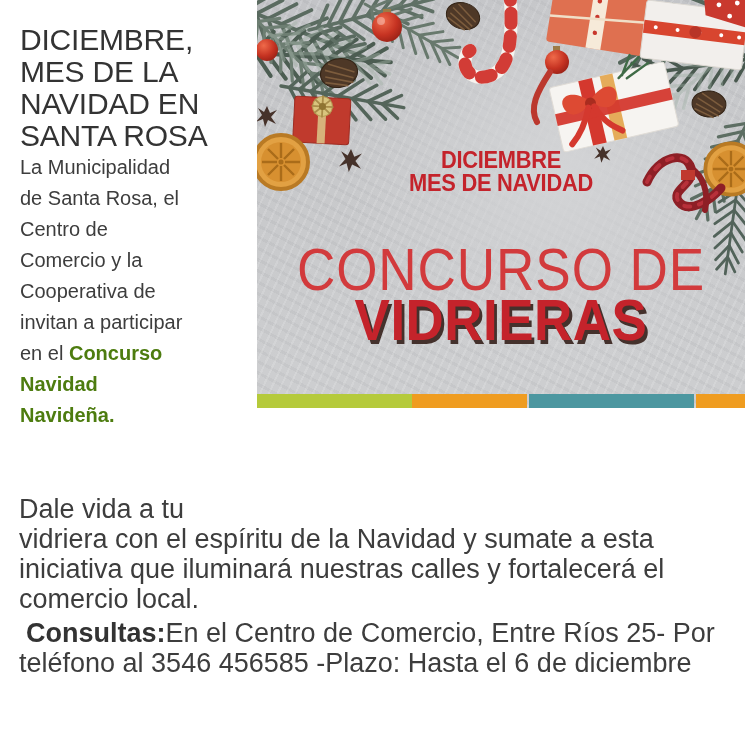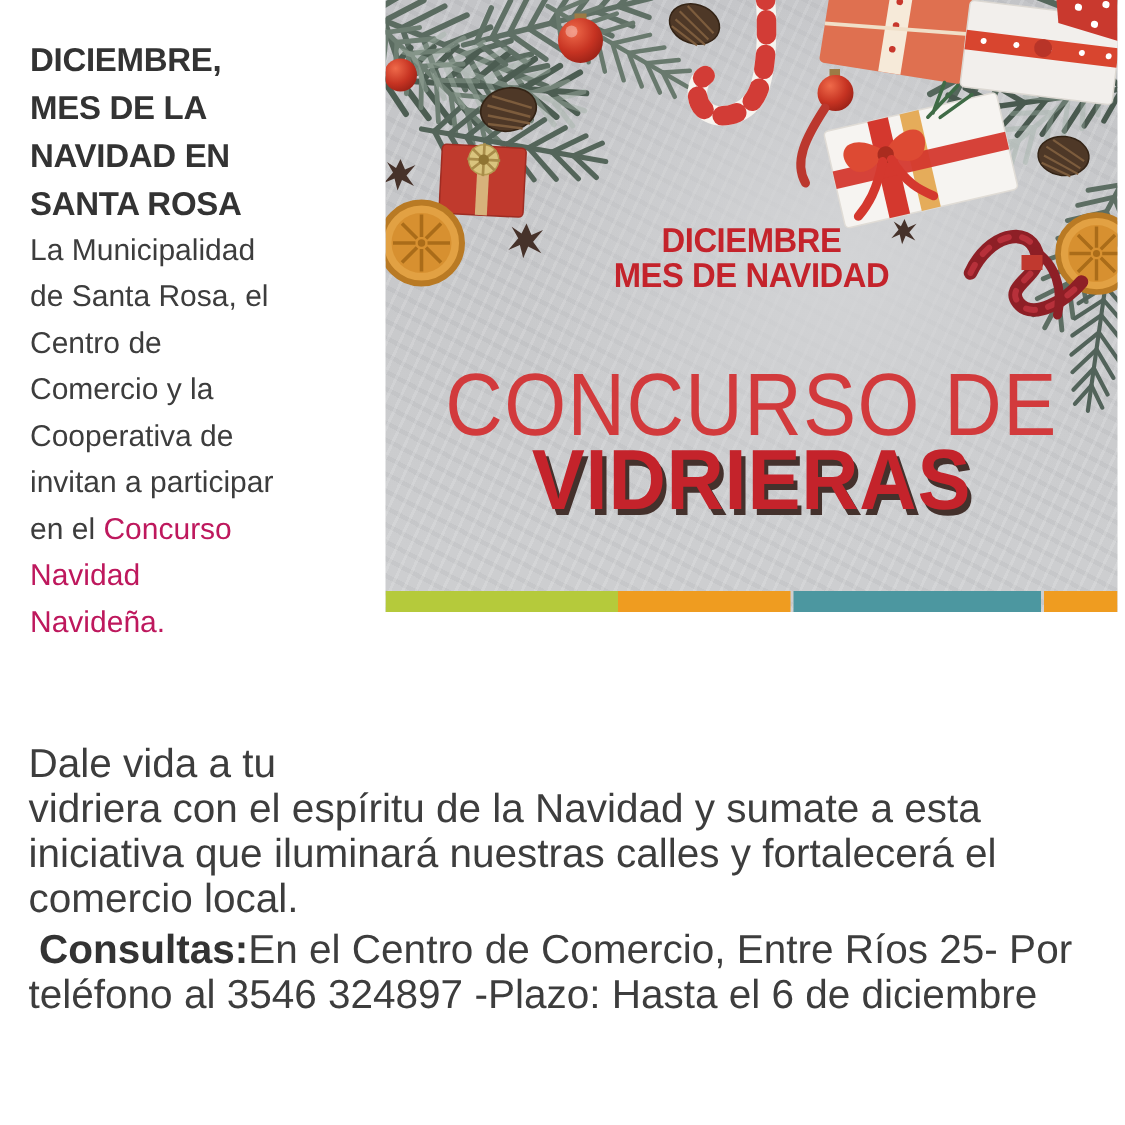--- a/index.html
+++ b/index.html
@@ -1,23 +1,23 @@
 <!DOCTYPE html>
 <html><head>
 <meta charset="utf-8">
 <style>
   html,body{margin:0;padding:0;background:#ffffff;}
   .page{position:relative;width:750px;height:750px;background:#ffffff;overflow:hidden;
         font-family:"Liberation Sans",sans-serif;color:#383838;}
 
   
   .intro{position:absolute;left:20px;top:24px;width:242px;}
-  .intro .t{font-size:22px;font-weight:bold;line-height:32px;letter-spacing:-0.2px;color:#333;}
+  .intro .t{font-size:30px;font-weight:normal;line-height:32px;letter-spacing:-0.2px;color:#333;}
   .intro .b{font-size:20px;line-height:31px;color:#3d3d3d;}
-  .intro .bb{font-weight:normal;color:#be185d;}
+  .intro .bb{font-weight:bold;color:#4d7c0f;}
 
   
   .poster{position:absolute;left:257px;top:0;width:488px;height:408px;overflow:hidden;
           background:
             radial-gradient(circle at 62% 42%, #d3d4d6 0%, rgba(211,212,214,0) 55%),
             repeating-linear-gradient(115deg, rgba(255,255,255,.14) 0 2px, rgba(255,255,255,0) 2px 8px),
             repeating-linear-gradient(28deg, rgba(110,112,118,.07) 0 3px, rgba(110,112,118,0) 3px 10px),
             linear-gradient(#c3c4c7, #c9cacc 55%, #cdced0 90%);}
   .deco{position:absolute;left:0;top:0;pointer-events:none;}
 
@@ -249,17 +249,17 @@
 
   <div class="desc">
     <div>Dale vida a tu</div>
     <div>vidriera con el espíritu de la Navidad y sumate a esta</div>
     <div>iniciativa que iluminará nuestras calles y fortalecerá el</div>
     <div>comercio local.</div>
   </div>
 
   <div class="consultas">
     <div><span class="lbl">Consultas:</span><span>En el Centro de Comercio, Entre Ríos 25- Por</span></div>
-    <div>teléfono al 3546 324897 -Plazo: Hasta el 6 de diciembre</div>
+    <div>teléfono al 3546 456585 -Plazo: Hasta el 6 de diciembre</div>
   </div>
 
 
 </div>
 
 </body></html>

